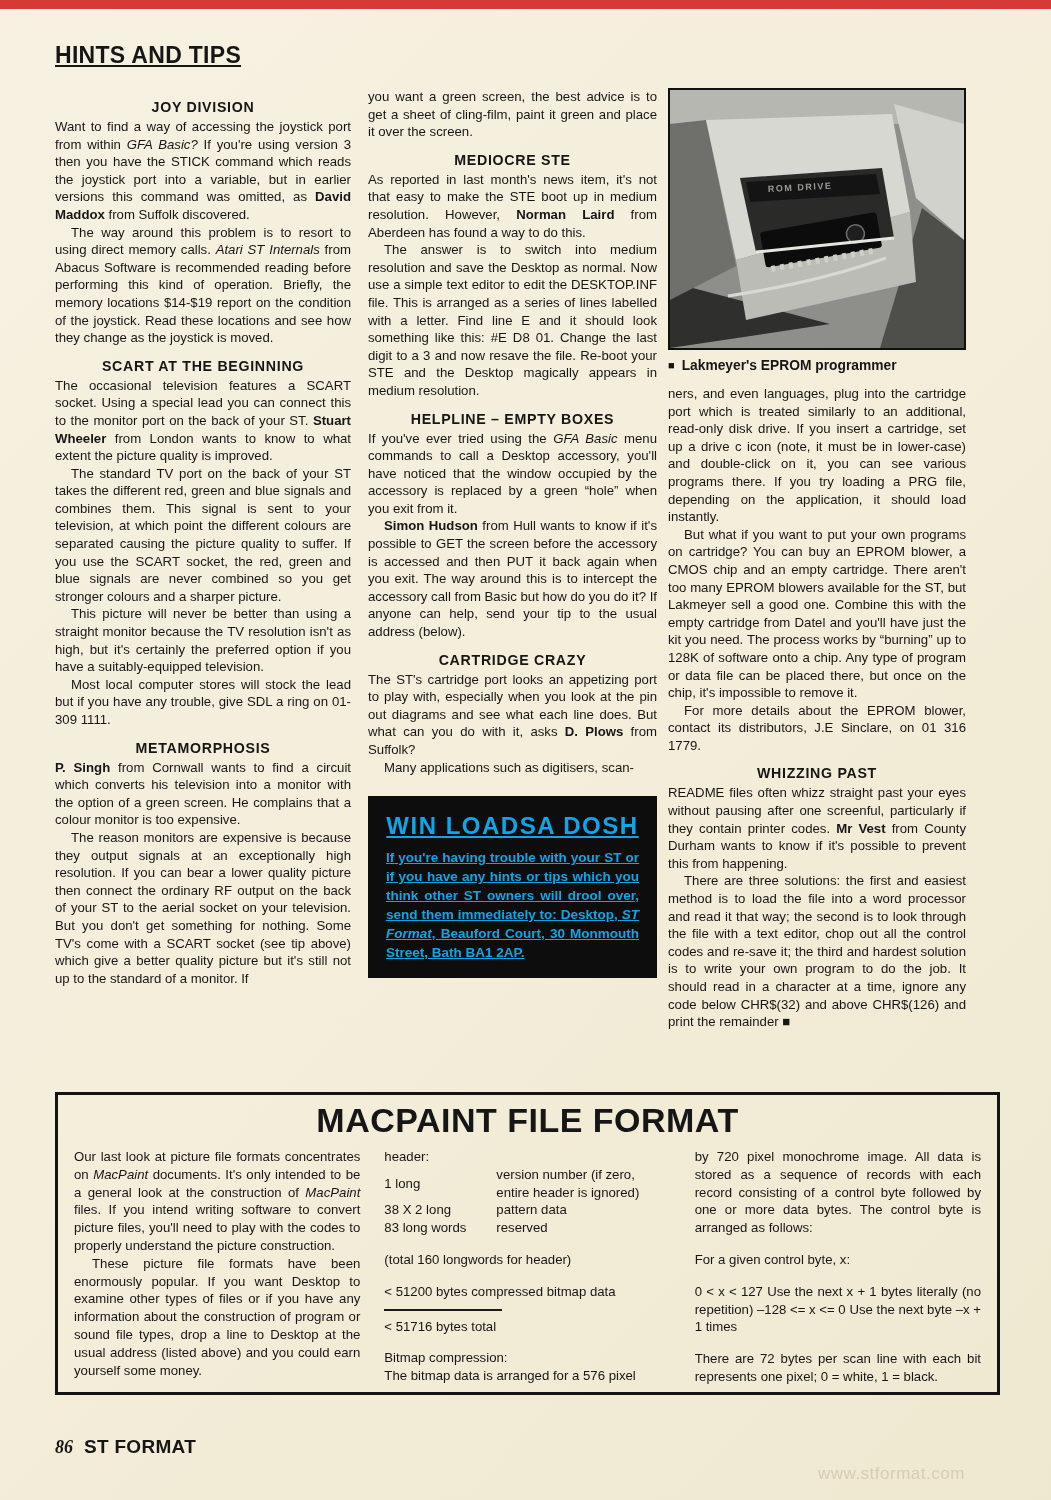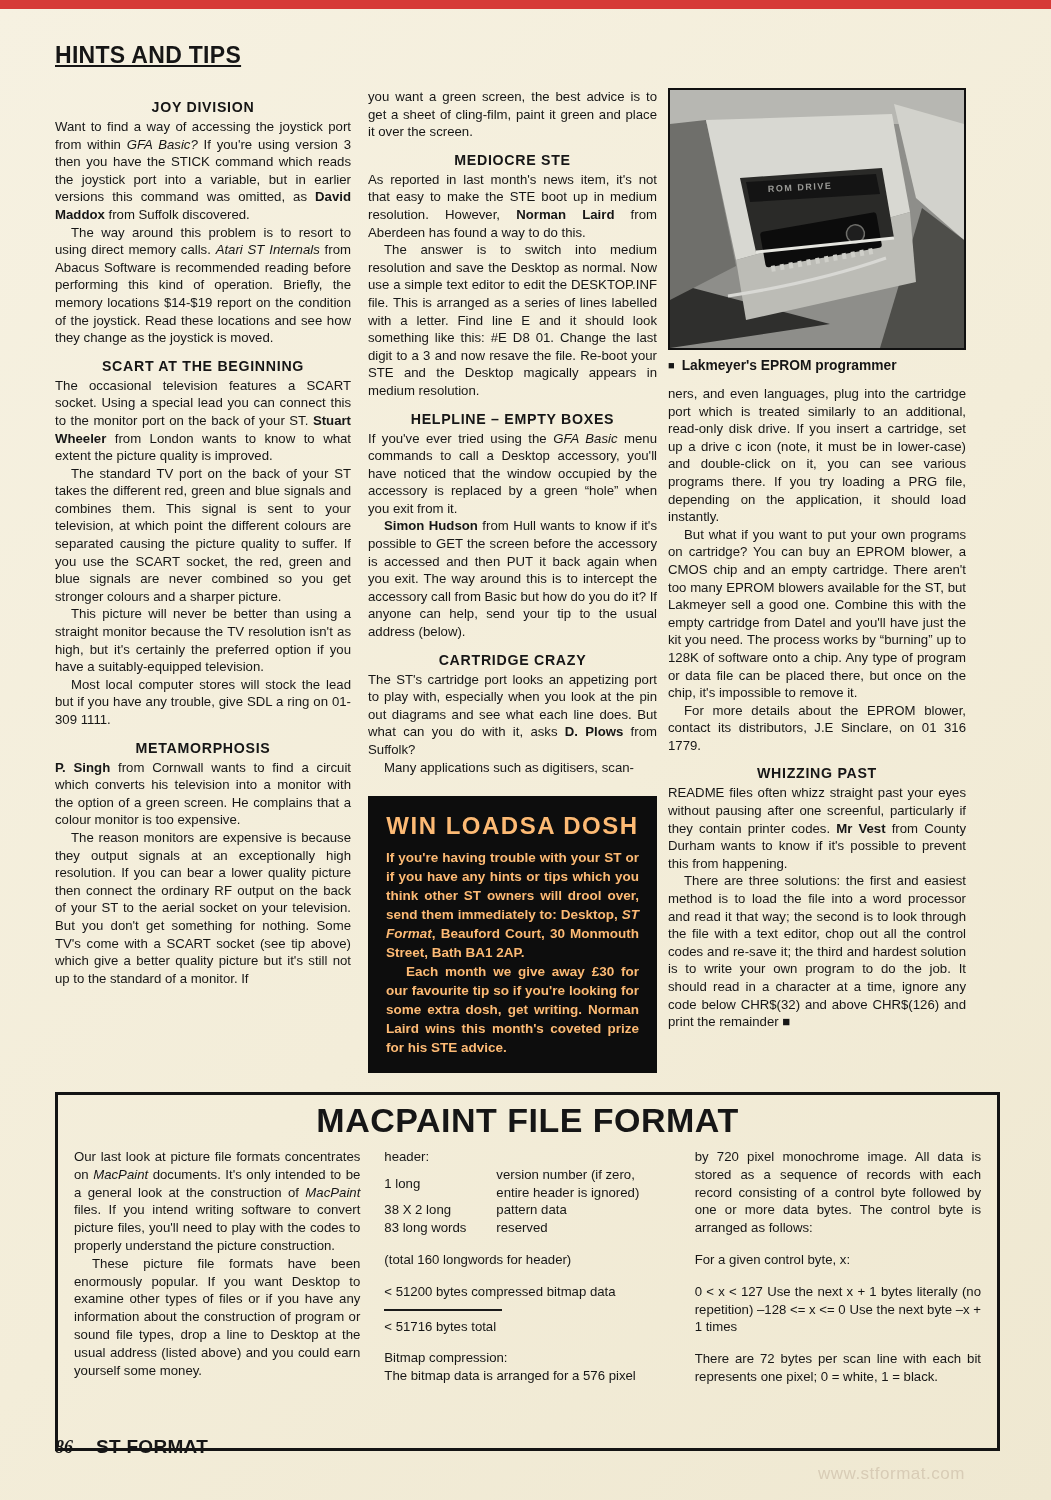--- a/index.html
+++ b/index.html
@@ -13,45 +13,45 @@
 
   .col { position:absolute; top:88px; }
   .col1 { left:55px;  width:296px; }
   .col2 { left:368px; width:289px; }
   .col3 { left:668px; width:298px; }
 
   .para { margin:0; text-align:justify; font-size:13.2px; line-height:17.6px; }
   .para.ind { text-indent:16px; }
   .xhead { text-align:center; font-weight:800; font-size:14.2px; letter-spacing:0.7px; padding:11px 0 3px; }
 
-  .win-box { margin-top:20px; background:#0d0d0d; color:#fdba74; padding:14px 18px 16px; box-sizing:border-box; }
+  .win-box { margin-top:20px; background:#0d0d0d; color:#0ea5e9; padding:14px 18px 16px; box-sizing:border-box;text-decoration:underline; }
   .win-title { text-align:center; font-weight:800; font-size:24px; letter-spacing:1.5px; margin:2px 0 8px; }
   .win-body .para { font-weight:700; font-size:13.5px; line-height:19px; }
   .win-body .para.ind { text-indent:20px; }
 
   .photo-frame { width:298px; height:262px; border:2px solid #101010; box-sizing:border-box; background:#8e8e8a; }
   .photo-frame svg { display:block; width:100%; height:100%; }
   .caption { margin:8px 0 12px; font-weight:700; font-size:13.8px; display:flex; gap:7px; align-items:baseline; }
   .cap-marker { font-size:11px; position:relative; top:-1px; }
 
-  .macpaint { position:absolute; left:55px; top:1092px; width:945px; height:359px;
+  .macpaint { position:absolute; left:55px; top:1092px; width:945px; height:303px;
     border:3px solid #141414; box-sizing:border-box; padding:2px 16px 8px; overflow:hidden; }
   .mp-title { text-align:center; font-weight:800; font-size:34px; letter-spacing:0.5px; margin:4px 0 8px; }
   .mp-cols { display:flex; gap:24px; }
   .mp-col { flex:1; min-width:0; }
   .mp-col .para { font-size:13.2px; line-height:17.8px; }
   .mp-col .para.ind { text-indent:18px; }
   .specline { font-size:13.2px; line-height:17.8px; }
   .specrow { display:flex; font-size:13.2px; line-height:17.8px;align-items:center; }
   .spec-l { flex:0 0 112px; }
   .spec-r { flex:1; }
   .specrule { width:118px; border-top:2px solid #1a1a1a; margin:8px 0 7px; }
   .specgap { height:14px; }
 
-  .footer { position:absolute; left:55px; top:1436px; display:flex; align-items:baseline; gap:23px; }
+  .footer { position:absolute; left:55px; top:1436px; display:flex; align-items:baseline; gap:11px; }
   .pagenum { font-family:"Liberation Serif",serif; font-style:italic; font-weight:600; font-size:18px; }
   .mag { font-weight:800; font-size:19px; letter-spacing:0.3px; }
   .watermark { position:absolute; left:818px; top:1464px; color:#d8ccb6; font-size:17px; letter-spacing:0.5px; }
 </style>
 </head>
 <body>
 
 <div class="page">
   <div class="red-edge"></div>
 
@@ -81,21 +81,20 @@
         <p class="para"><span>If you've ever tried using the </span><span style="font-style: italic;">GFA Basic</span><span> menu commands to call a Desktop accessory, you'll have noticed that the window occupied by the accessory is replaced by a green “hole” when you exit from it.</span></p>
         <p class="para ind"><span style="font-weight: 700;">Simon Hudson</span><span> from Hull wants to know if it's possible to GET the screen before the accessory is accessed and then PUT it back again when you exit. The way around this is to intercept the accessory call from Basic but how do you do it? If anyone can help, send your tip to the usual address (below).</span></p>
         <div class="xhead">CARTRIDGE CRAZY</div>
         <p class="para"><span>The ST's cartridge port looks an appetizing port to play with, especially when you look at the pin out diagrams and see what each line does. But what can you do with it, asks </span><span style="font-weight: 700;">D. Plows</span><span> from Suffolk?</span></p>
         <p class="para ind"><span>Many applications such as digitisers, scan-</span></p>
       </div>
     <div class="win-box">
       <div class="win-title">WIN LOADSA DOSH</div>
       <div class="win-body">
           <p class="para"><span>If you're having trouble with your ST or if you have any hints or tips which you think other ST owners will drool over, send them immediately to: Desktop, </span><span style="font-style: italic;">ST Format</span><span>, Beauford Court, 30 Monmouth Street, Bath BA1 2AP.</span></p>
-          <p class="para ind"><span>Each month we give away £30 for our favourite tip so if you're looking for some extra dosh, get writing. Norman Laird wins this month's coveted prize for his STE advice.</span></p>
         </div>
     </div>
   </div>
 
   <div class="col col3">
     <div class="photo-frame">
       <svg viewBox="0 0 294 258" preserveAspectRatio="none">
         <rect width="294" height="258" fill="#8e8e8a"></rect>
         <rect width="294" height="34" fill="#b7b7b2"></rect>
         <polygon points="224,14 294,34 294,150 246,108" fill="#d2d2cc"></polygon>

